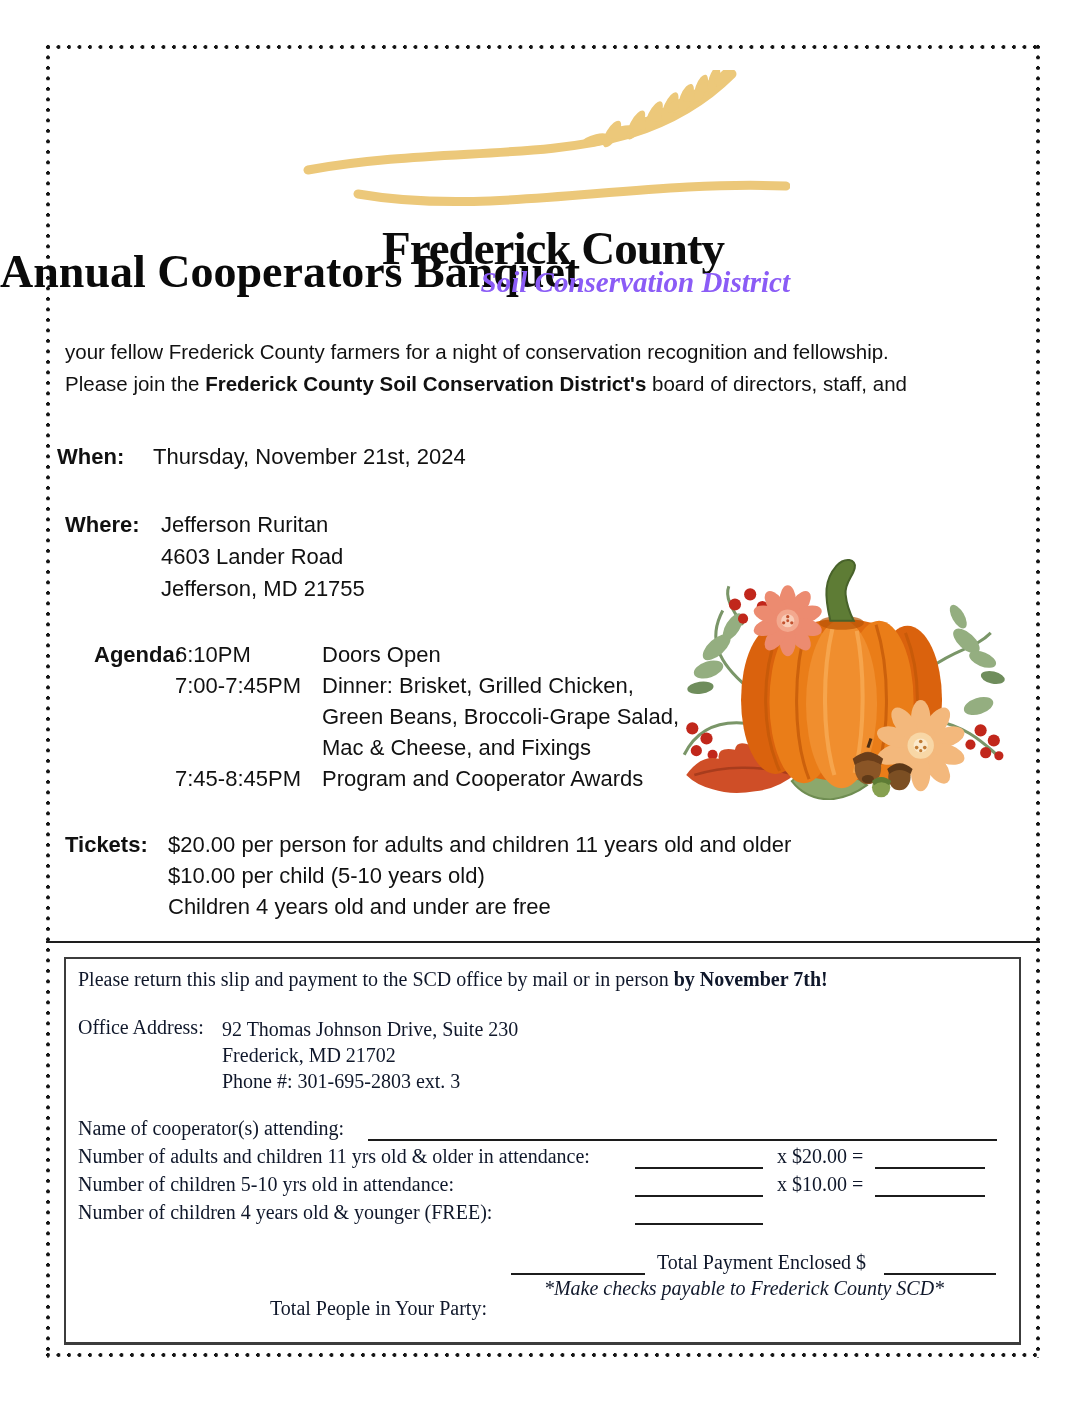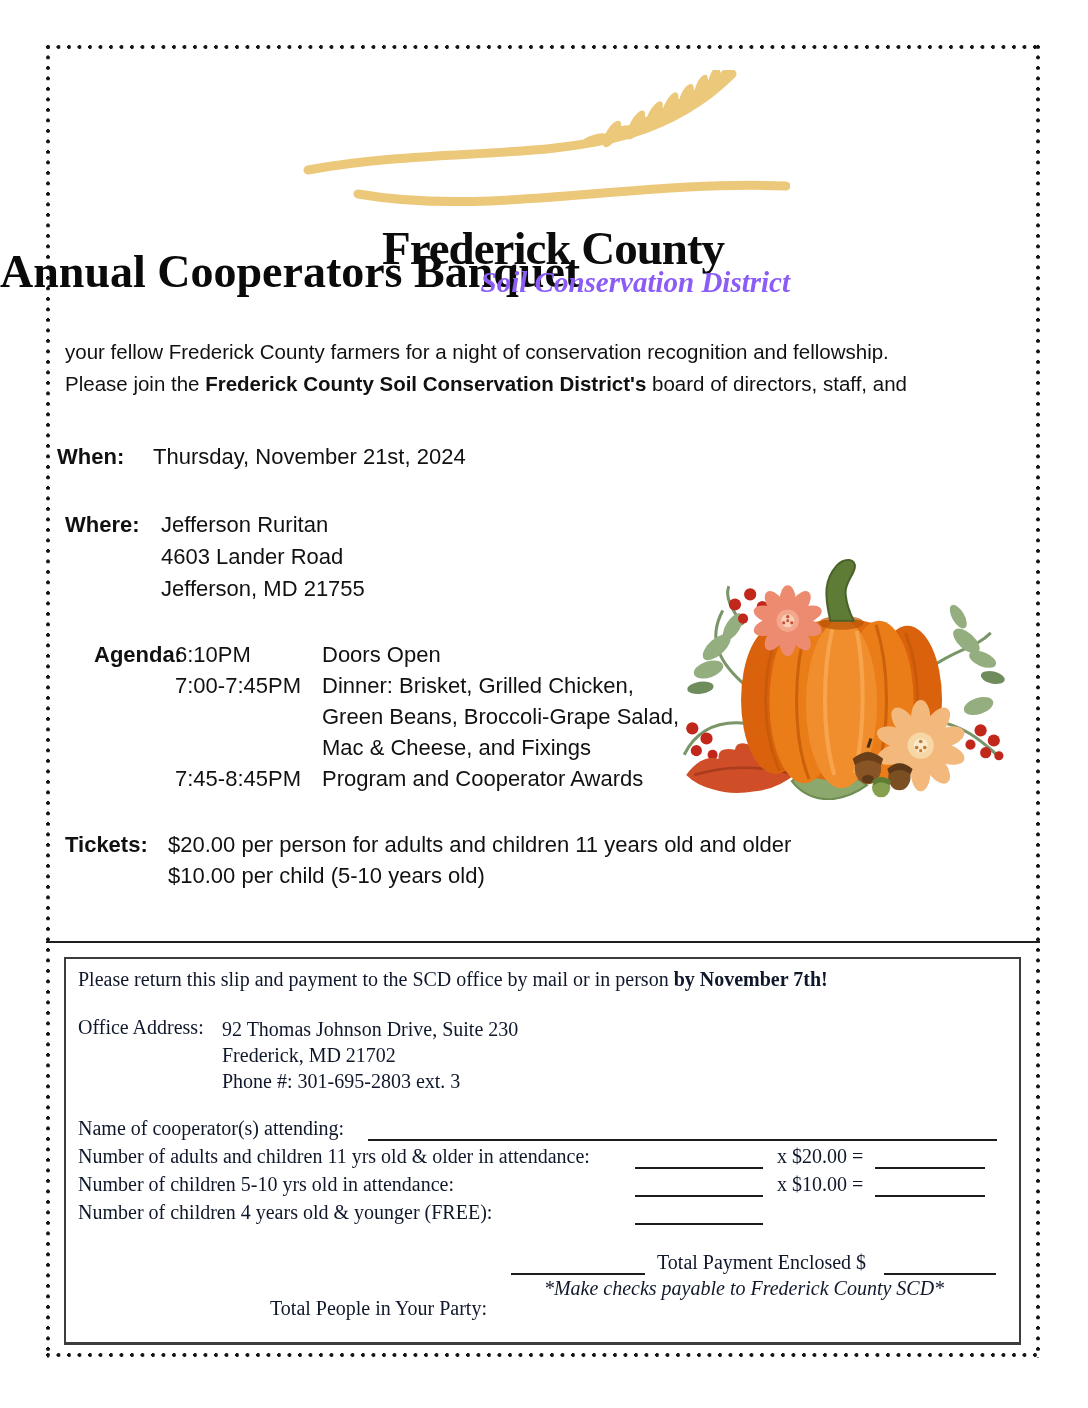--- a/index.html
+++ b/index.html
@@ -266,20 +266,21 @@
       <ellipse cx="206" cy="238" rx="9" ry="10" fill="#86a050"></ellipse>
       <path d="M197,232 Q206,224 216,232 L214,236 Q206,230 199,236 Z" fill="#5e7c35"></path>
     </g>
   </svg>
 </div>
 
 <div class="blk-label tickets-label">Tickets:</div>
 <div class="blk-text tickets-lines">
   <div>$20.00 per person for adults and children 11 years old and older</div>
   <div>$10.00 per child (5-10 years old)</div>
+  <div>Children 4 years old and under are free</div>
 </div>
 
 <div class="cut-line"></div>
 
 <div class="slip">
   <div class="abs slip-p1"><span>Please return this slip and payment to the SCD office by mail or in person </span><b>by November 7th!</b></div>
 
   <div class="abs office-label">Office Address:</div>
   <div class="abs office-lines">
     <div>92 Thomas Johnson Drive, Suite 230</div>

